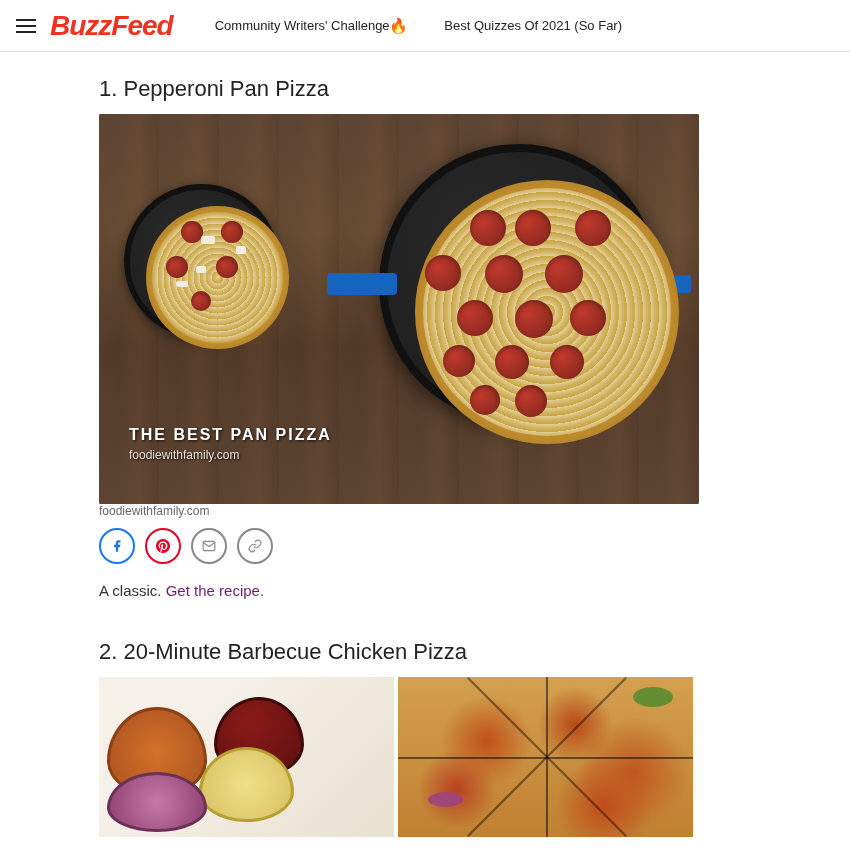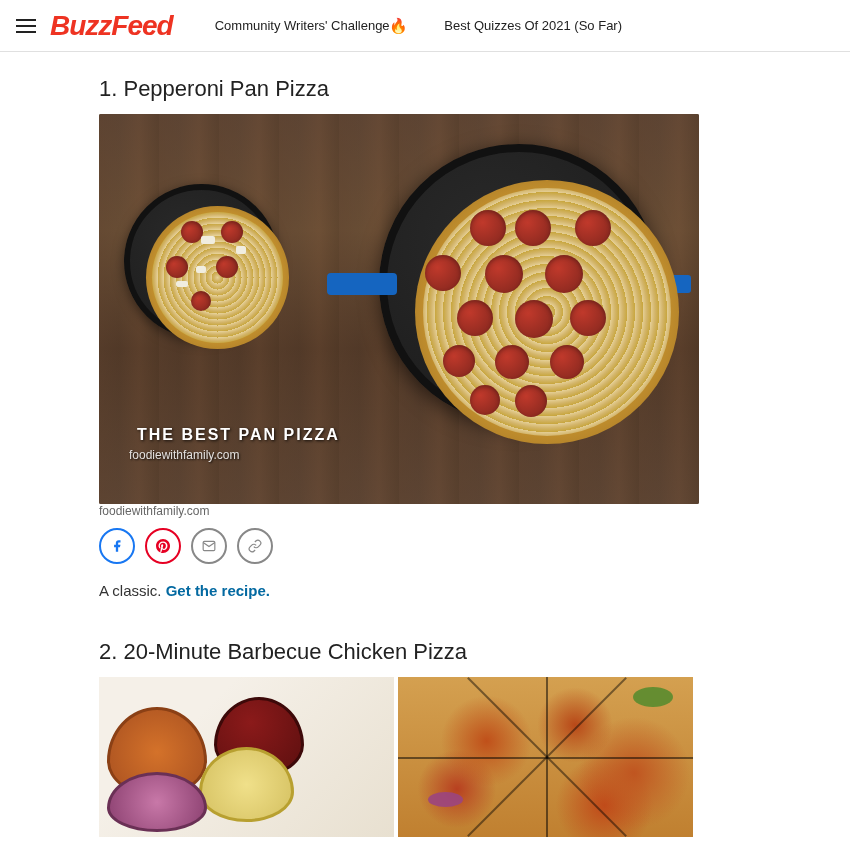--- a/index.html
+++ b/index.html
@@ -206,21 +206,21 @@
     
     .feta-chunk {
       position: absolute;
       background: #f0ede0;
       border-radius: 2px;
     }
     
     .image-overlay-text {
       position: absolute;
       bottom: 60px;
-      left: 38px;
+      left: 30px;
       color: white;
       font-size: 16px;
       font-weight: 700;
       letter-spacing: 2px;
       text-shadow: 1px 1px 3px rgba(0,0,0,0.8);
       text-transform: uppercase;
     }
     .image-overlay-url {
       position: absolute;
       bottom: 42px;
@@ -258,23 +258,23 @@
     .share-btn-email { border-color: #888; color: #888; }
     .share-btn-link { border-color: #888; color: #888; }
 
     
     .article-desc {
       font-size: 15px;
       color: #333;
       line-height: 1.5;
     }
     .article-link {
-      color: #0369a1;
+      color: #701a75;
       text-decoration: none;
-      font-weight: 700;
+      font-weight: 400;
     }
 
     
     .pizza-image-2 {
       width: 600px;
       height: 160px;
       display: flex;
       gap: 4px;
       overflow: hidden;
     }

